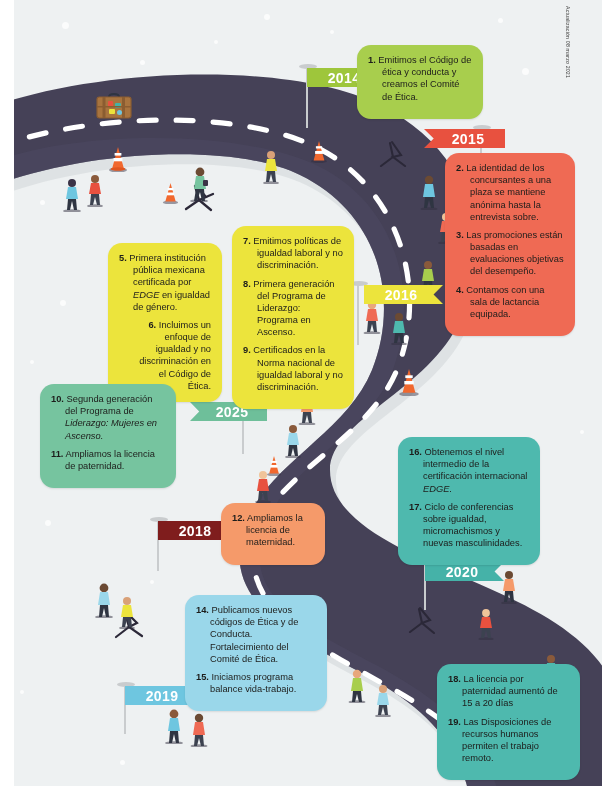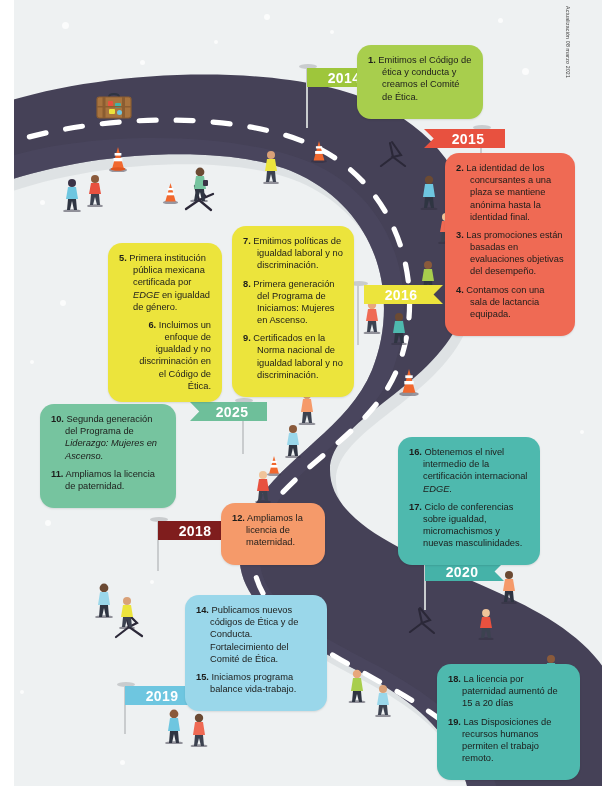--- a/index.html
+++ b/index.html
@@ -440,21 +440,21 @@
       <span>Emitimos el Código de ética y conducta y creamos el Comité de Ética.</span>
     </span>
     <svg class="tail" style="left:-9px;top:23px;" width="10" height="18" viewBox="0 0 10 18">
         <polygon points="10,0 0,9 10,18" fill="#a8ce4d"></polygon>
       </svg>
   </div>
 
   <div class="bubble" style="left:445px;top:153px;width:130px;background:#ef6a54;">
     <span class="item">
       <span class="num">2.</span>
-      <span>La identidad de los concursantes a una plaza  se mantiene anónima hasta la identidad final.</span>
+      <span>La identidad de los concursantes a una plaza  se mantiene anónima hasta la entrevista sobre.</span>
     </span>
     <span class="item">
       <span class="num">3.</span>
       <span>Las promociones están basadas en evaluaciones objetivas del desempeño.</span>
     </span>
     <span class="item">
       <span class="num">4.</span>
       <span>Contamos con una sala de lactancia equipada.</span>
     </span>
     <svg class="tail" style="left:-9px;top:30px;" width="10" height="18" viewBox="0 0 10 18">
@@ -473,32 +473,32 @@
     </span>
   </div>
 
   <div class="bubble" style="left:232px;top:226px;width:122px;background:#ece43c;">
     <span class="item">
       <span class="num">7.</span>
       <span>Emitimos políticas de igualdad laboral y no discriminación.</span>
     </span>
     <span class="item">
       <span class="num">8.</span>
-      <span>Primera generación del Programa de Iniciamos: Mujeres en Ascenso.</span>
+      <span>Primera generación del Programa de Liderazgo: Programa en Ascenso.</span>
     </span>
     <span class="item">
       <span class="num">9.</span>
       <span>Certificados en la Norma nacional de igualdad laboral y no discriminación.</span>
     </span>
     <svg class="tail" style="left:-8px;top:56px;" width="9" height="17" viewBox="0 0 9 17">
         <polygon points="9,0 0,8.5 9,17" fill="#ece43c"></polygon>
       </svg>
   </div>
 
-  <div class="bubble" style="left:40px;top:404px;width:136px;background:#76c49f;">
+  <div class="bubble" style="left:40px;top:384px;width:136px;background:#76c49f;">
     <span class="item">
       <span class="num">10.</span>
       <span>Segunda generación del Programa de <em>Liderazgo: Mujeres en Ascenso.</em></span>
     </span>
     <span class="item">
       <span class="num">11.</span>
       <span>Ampliamos la licencia de paternidad.</span>
     </span>
     <svg class="tail" style="right:-8px;top:44px;" width="9" height="17" viewBox="0 0 9 17">
         <polygon points="0,0 9,8.5 0,17" fill="#76c49f"></polygon>

